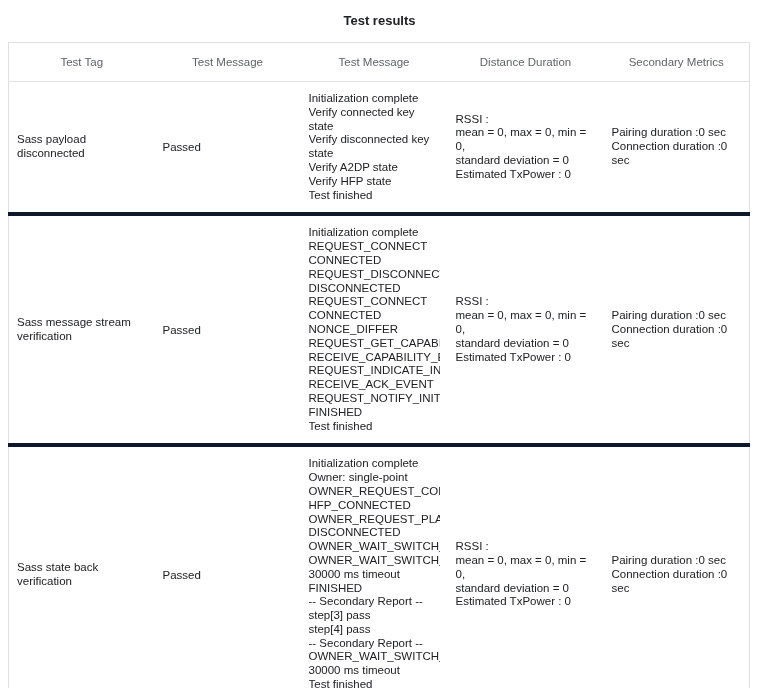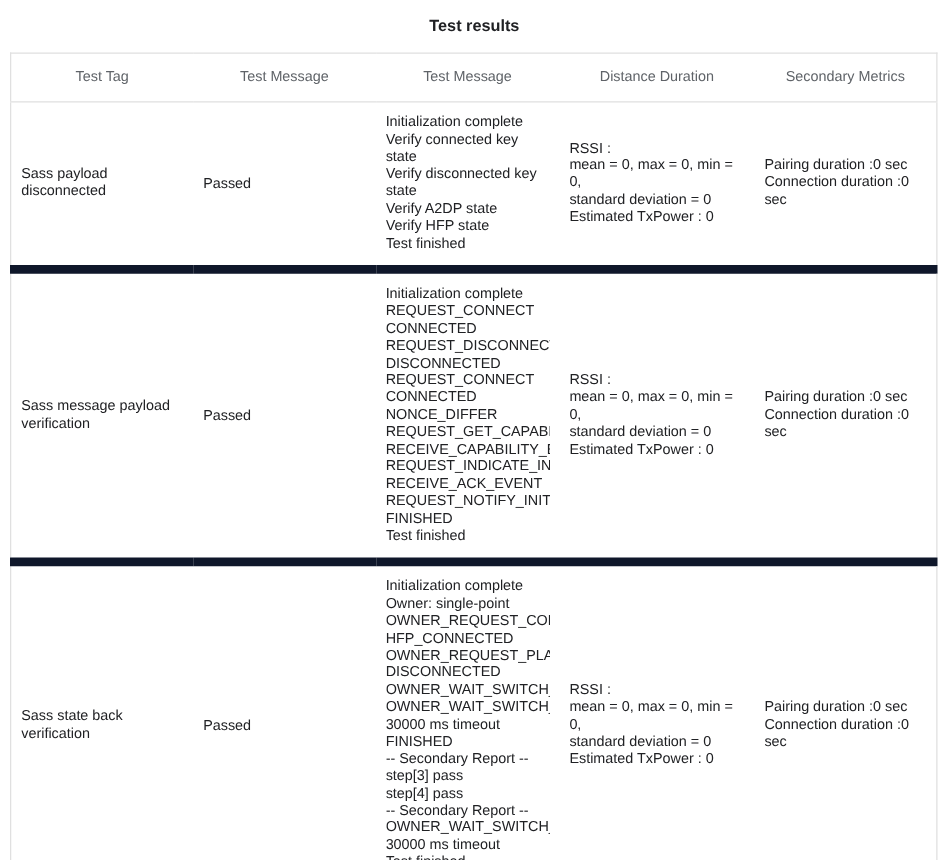--- a/index.html
+++ b/index.html
@@ -37,21 +37,21 @@
     padding: 13px 8px;
     border-bottom: 1px solid #e0e0e0;
     white-space: nowrap;
     overflow: hidden;
   }
   tbody td {
     font-size: 11.5px;
     color: #202124;
     vertical-align: middle;
     padding: 10px 8px;
-    border-bottom: 7px solid #0f172a;
+    border-bottom: 4px solid #0f172a;
   }
   .multiline {
     white-space: pre-line;
     line-height: 1.2;
     overflow: hidden;
   }
 </style>
 </head>
 <body>
 
@@ -97,21 +97,21 @@
 standard deviation = 0
 Estimated TxPower : 0</div>
           </td>
         <td>
             <div class="multiline">Pairing duration :0 sec
 Connection duration :0 sec</div>
           </td>
       </tr>
       <tr>
         <td>
-            <div class="multiline">Sass message payload verification</div>
+            <div class="multiline">Sass message stream verification</div>
           </td>
         <td>
             <div>Passed</div>
           </td>
         <td>
             <div class="multiline">Initialization complete
 REQUEST_CONNECT
 CONNECTED
 REQUEST_DISCONNECT
 DISCONNECTED

